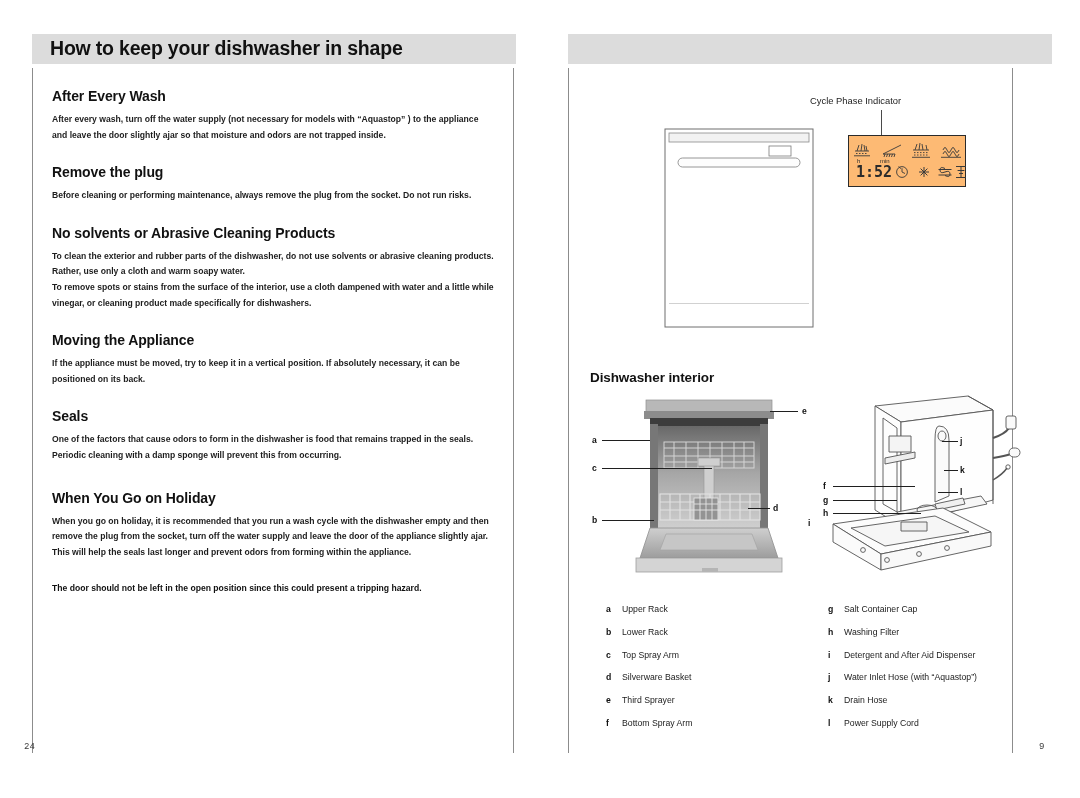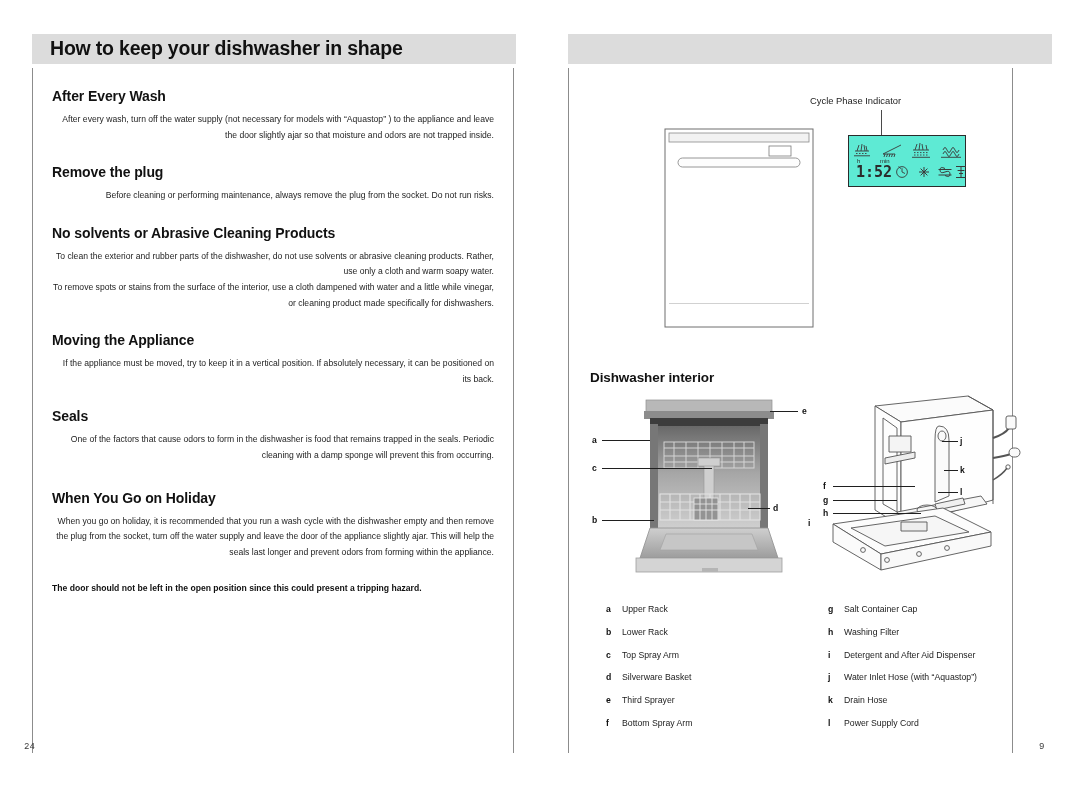--- a/index.html
+++ b/index.html
@@ -28,36 +28,36 @@
   }
 
   
   .col-left{position:absolute;left:52px;top:88px;width:442px;}
   h2.sec{
     font-size:14px;font-weight:bold;margin:0 0 8px 0;letter-spacing:-0.1px;
     color:#111;
   }
   p.body{
     font-size:8.6px;line-height:15.6px;margin:0 0 0 0;
-    color:#1d1d1d;text-align:right;
+    color:#1d1d1d;text-align:left;font-weight:bold;
   }
   .blk{margin-bottom:21px;}
   .blk.big{margin-bottom:26px;}
   p.warn{
     font-size:8.6px;font-weight:bold;line-height:14px;margin:0;color:#111;
   }
 
   
   .cpi-label{
     position:absolute;font-size:9.4px;color:#1d1d1d;white-space:nowrap;
   }
   .cpi-leader{position:absolute;width:1px;background:#4a4a4a;}
 
   .lcd{
-    position:absolute;border:1.4px solid #2b2b2b;background:#5eead4;
+    position:absolute;border:1.4px solid #2b2b2b;background:#fdba74;
     box-sizing:border-box;
   }
   .lcd-icons{position:absolute;left:0;top:4px;width:100%;height:22px;}
   .lcd-row2{position:absolute;left:0;bottom:3px;width:100%;height:24px;}
   .lcd-time{
     position:absolute;left:7px;bottom:2px;
     font-family:"DejaVu Sans Mono", monospace;
     font-size:15px;font-weight:bold;color:#2b2b2b;letter-spacing:0px;
   }
   .lcd-h{position:absolute;left:8px;bottom:19px;font-size:6px;color:#2b2b2b;}

